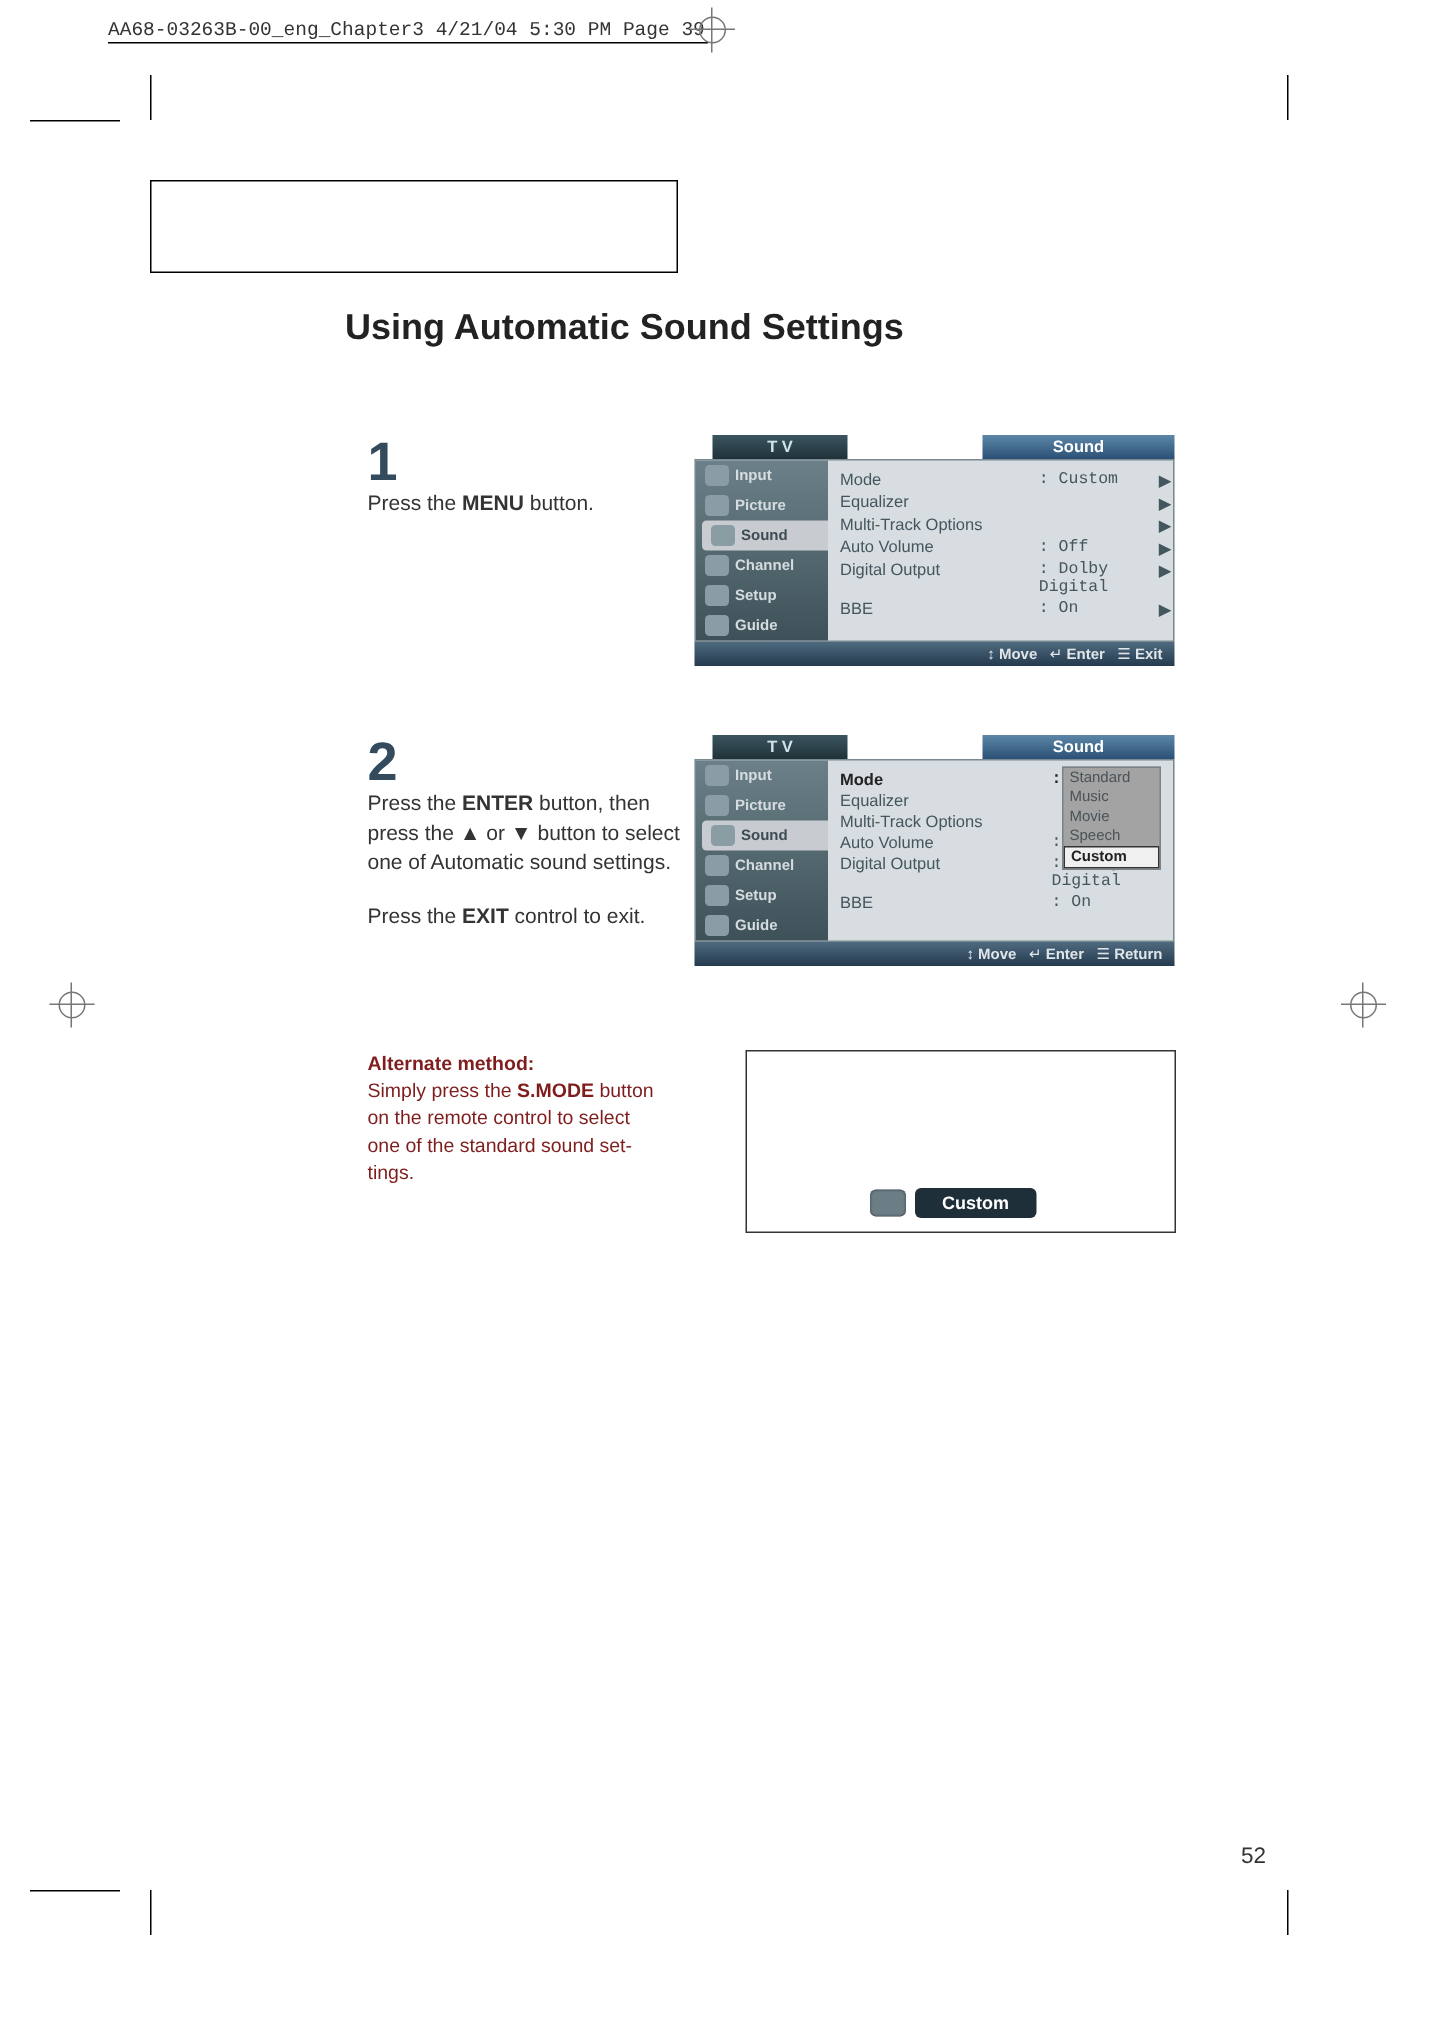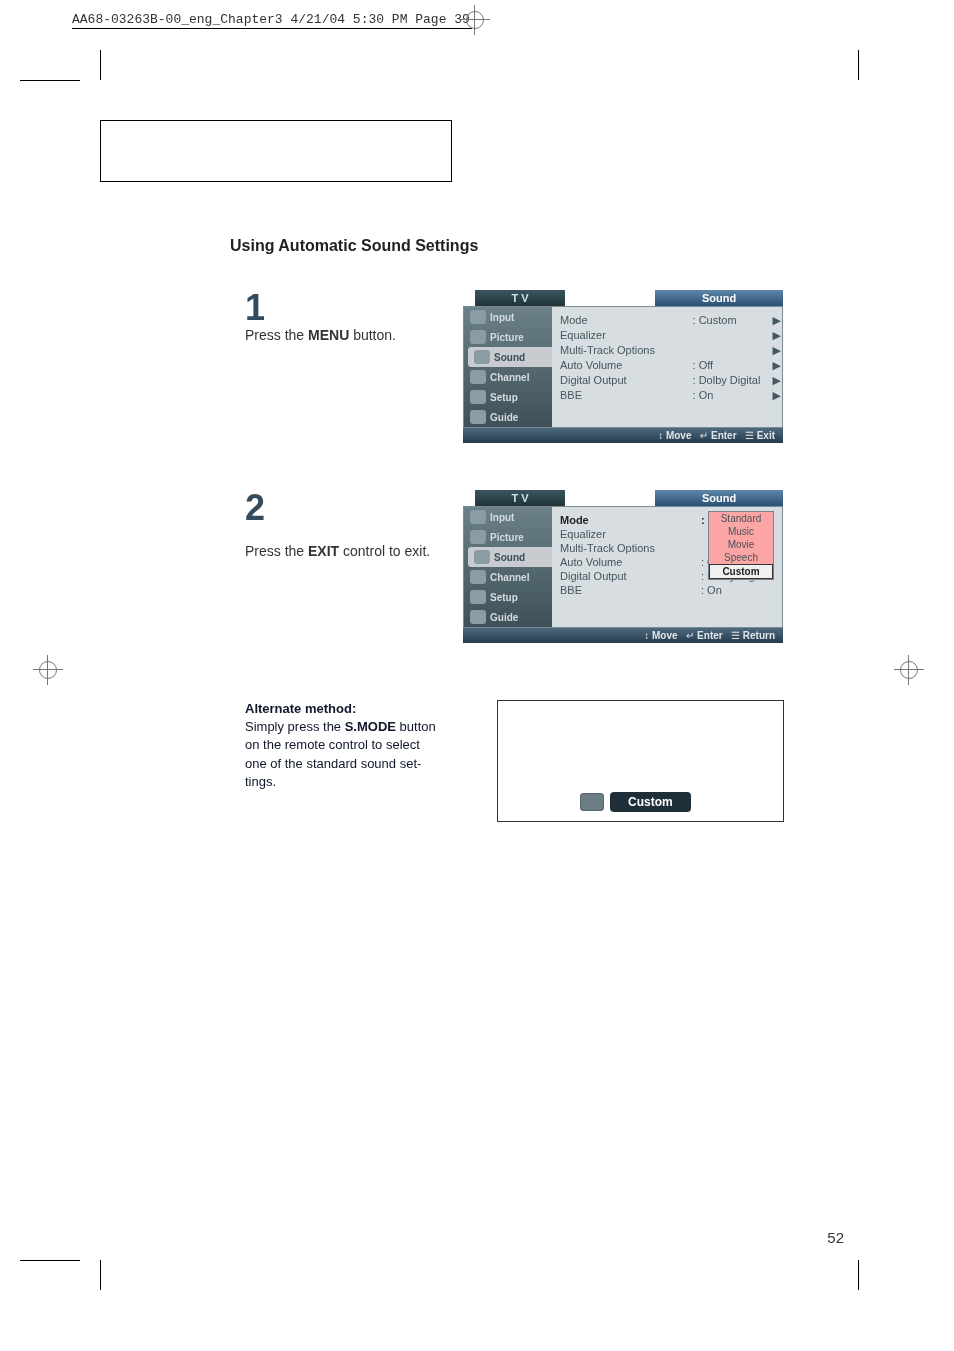--- a/index.html
+++ b/index.html
@@ -48,23 +48,22 @@
   }
   .page-box {
     position: absolute;
     border: 1px solid #000;
     width: 350px;
     height: 60px;
   }
   .section-title {
     position: absolute;
     font-weight: bold;
-    font-size: 16px;
+    font-size: 24px;
     color: #222;
-    margin-top: 32px;
   }
   .step-num {
     font-size: 36px;
     font-weight: bold;
     color: #334b5d;
     line-height: 1;
   }
   .body-text {
     font-size: 14px;
     color: #333;
@@ -134,50 +133,49 @@
   }
   .osd-right {
     flex: 1;
     padding: 6px 1px 4px 8px;
   }
   .osd-row {
     display: flex;
     padding: 1px 0;
   }
   .osd-row .label { flex: 1; color: #44565e; }
-  .osd-row .value { width: 80px; color: #44565e; }
+  .osd-row .value { width: 80px; color: #44565e; font-family: Liberation Mono, monospace; }
   .osd-row .arrow { color:#44565e; }
   .osd-row.sel .label, .osd-row.sel .value { font-weight: bold; color:#222; }
   .osd-foot {
     background: linear-gradient(#4f6a80, #243a4e);
     color: #e0e5e8;
     font-size: 10px;
     text-align: right;
     padding: 2px 8px;
   }
   .dropdown {
     position: absolute;
-    background: #fca5a5;
+    background: #a3a3a3;
     border: 1px solid #7a8288;
     font-size: 10px;
     width: 64px;
-    text-align: center;
   }
   .dropdown div { padding: 1px 4px; color:#4a5358; }
   .dropdown .sel {
     background: #f0f0f0;
     border: 1px solid #333;
     font-weight: bold;
     color:#222;
   }
   .alt-method {
     position: absolute;
     width: 200px;
     font-size: 13px;
-    color: #0f172a;
+    color: #7f1d1d;
     line-height: 1.4;
   }
   .alt-method b { font-weight: bold; }
   .alt-box {
     position: absolute;
     border: 1px solid #333;
     width: 285px;
     height: 120px;
   }
   .custom-bubble {
@@ -311,20 +309,23 @@
   </div>
   <div class="osd-foot">
     <span>↕</span> <b>Move</b>&nbsp;&nbsp;
     <span>↵</span> <b>Enter</b>&nbsp;&nbsp;
     <span>☰</span> <b>Exit</b>
   </div>
 </div>
 
 <div class="step-block" style="left:245px; top:490px; width:210px;">
   <div class="step-num">2</div>
+  <div class="body-text">
+    <span>Press the </span><b>ENTER</b><span> button, then press the ▲ or ▼ button to select one of Automatic sound settings.</span>
+  </div>
   <div style="height:16px"></div>
   <div class="body-text">
     <span>Press the </span><b>EXIT</b><span> control to exit.</span>
   </div>
 </div>
 
 <div class="osd" style="left:463px; top:490px;">
   <div class="osd-title-bar">
     <div class="osd-tv">T V</div>
     <div class="osd-title" style="flex:1">Sound</div>

